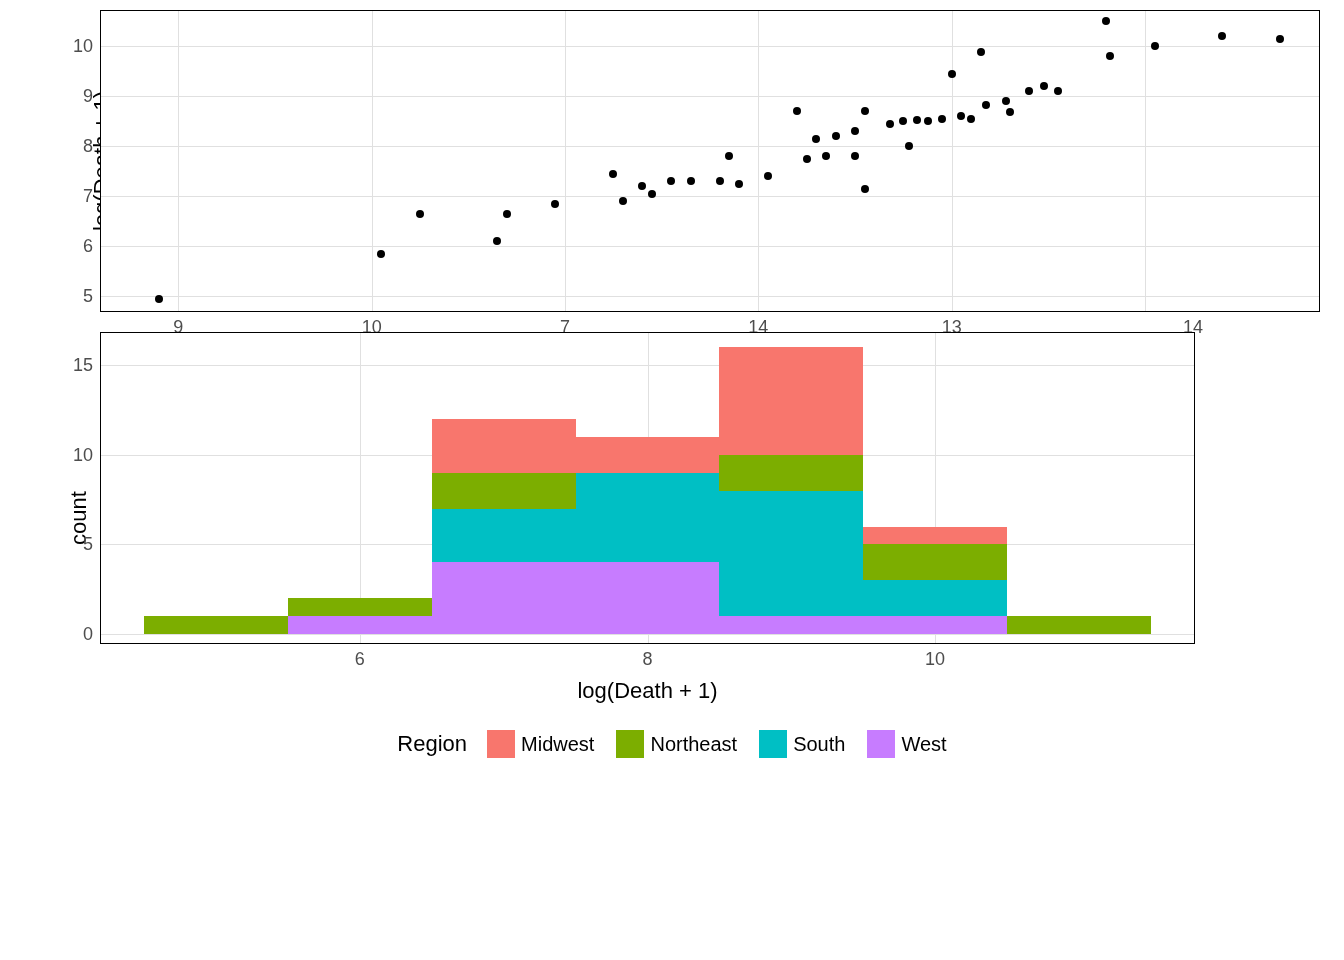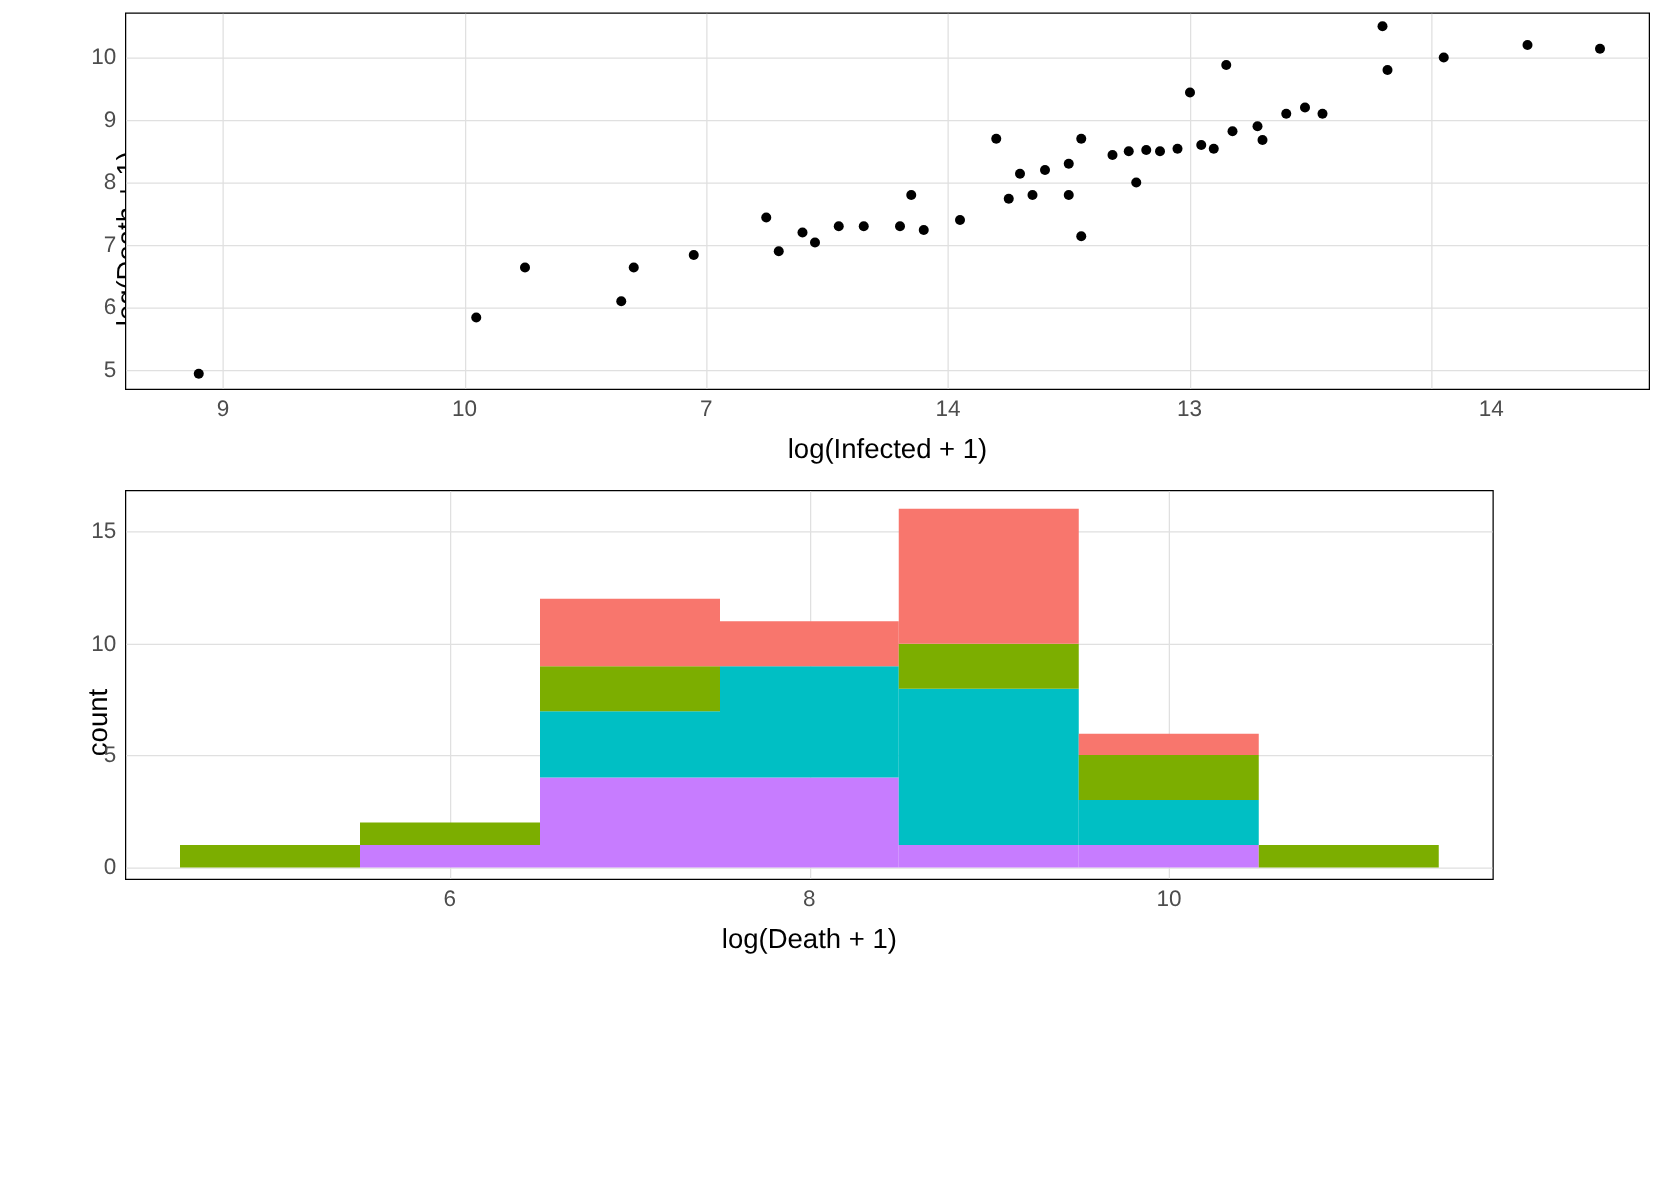--- a/index.html
+++ b/index.html
@@ -165,21 +165,20 @@
         <div class="scatter-point" style="left: 908.667px; top: 101px;"></div>
         <div class="scatter-point" style="left: 928px; top: 80px;"></div>
         <div class="scatter-point" style="left: 943.467px; top: 75px;"></div>
         <div class="scatter-point" style="left: 957px; top: 80px;"></div>
         <div class="scatter-point" style="left: 1005.33px; top: 10px;"></div>
         <div class="scatter-point" style="left: 1009.2px; top: 45px;"></div>
         <div class="scatter-point" style="left: 1053.67px; top: 35px;"></div>
         <div class="scatter-point" style="left: 1121.33px; top: 25px;"></div>
         <div class="scatter-point" style="left: 1179.33px; top: 27.5px;"></div>
       </div>
-    <div class="axis-label-x">log(Infected + 1)</div>
   </div>
 
   <div class="panel" style="margin-left:90px; width:1095px;">
     <div class="axis-label-y" style="left:-48px;">count</div>
     <div id="hist-plot" class="plot-area" style="height:310px;">
         <div class="gridline-v" style="left: 258.868px;"></div>
         <div class="axis-tick-x" style="left: 258.868px;">6</div>
         <div class="gridline-v" style="left: 546.5px;"></div>
         <div class="axis-tick-x" style="left: 546.5px;">8</div>
         <div class="gridline-v" style="left: 834.132px;"></div>
@@ -208,14 +207,35 @@
         <div class="bar-segment" style="left: 618.408px; width: 143.816px; top: 14.3353px; height: 107.514px; background: rgb(248, 118, 109);"></div>
         <div class="bar-segment" style="left: 762.224px; width: 143.816px; top: 283.121px; height: 17.9191px; background: rgb(199, 124, 255);"></div>
         <div class="bar-segment" style="left: 762.224px; width: 143.816px; top: 247.283px; height: 35.8382px; background: rgb(0, 191, 196);"></div>
         <div class="bar-segment" style="left: 762.224px; width: 143.816px; top: 211.445px; height: 35.8382px; background: rgb(124, 174, 0);"></div>
         <div class="bar-segment" style="left: 762.224px; width: 143.816px; top: 193.526px; height: 17.9191px; background: rgb(248, 118, 109);"></div>
         <div class="bar-segment" style="left: 906.039px; width: 143.816px; top: 283.121px; height: 17.9191px; background: rgb(124, 174, 0);"></div>
       </div>
     <div class="axis-label-x">log(Death + 1)</div>
   </div>
 
+  <div class="legend">
+    <span class="legend-title">Region</span>
+    <div id="legend-items" style="display:flex;gap:22px;">
+        <div class="legend-item">
+          <div class="legend-swatch" style="background: rgb(248, 118, 109);"></div>
+          <span>Midwest</span>
+        </div>
+        <div class="legend-item">
+          <div class="legend-swatch" style="background: rgb(124, 174, 0);"></div>
+          <span>Northeast</span>
+        </div>
+        <div class="legend-item">
+          <div class="legend-swatch" style="background: rgb(0, 191, 196);"></div>
+          <span>South</span>
+        </div>
+        <div class="legend-item">
+          <div class="legend-swatch" style="background: rgb(199, 124, 255);"></div>
+          <span>West</span>
+        </div>
+      </div>
+  </div>
 
 </div>
 
 </body></html>

